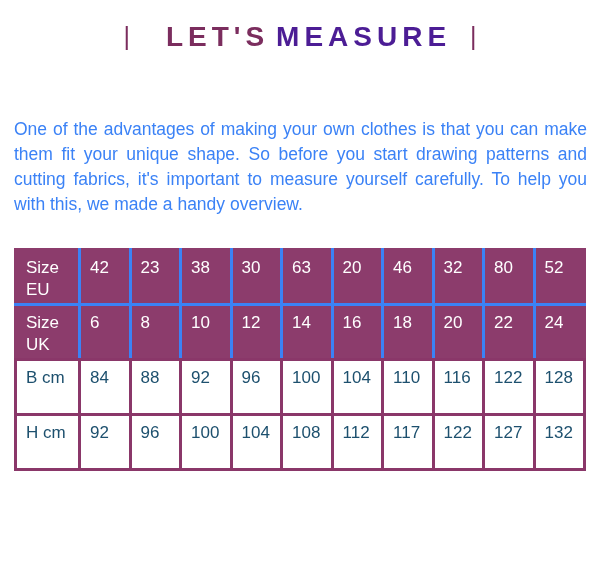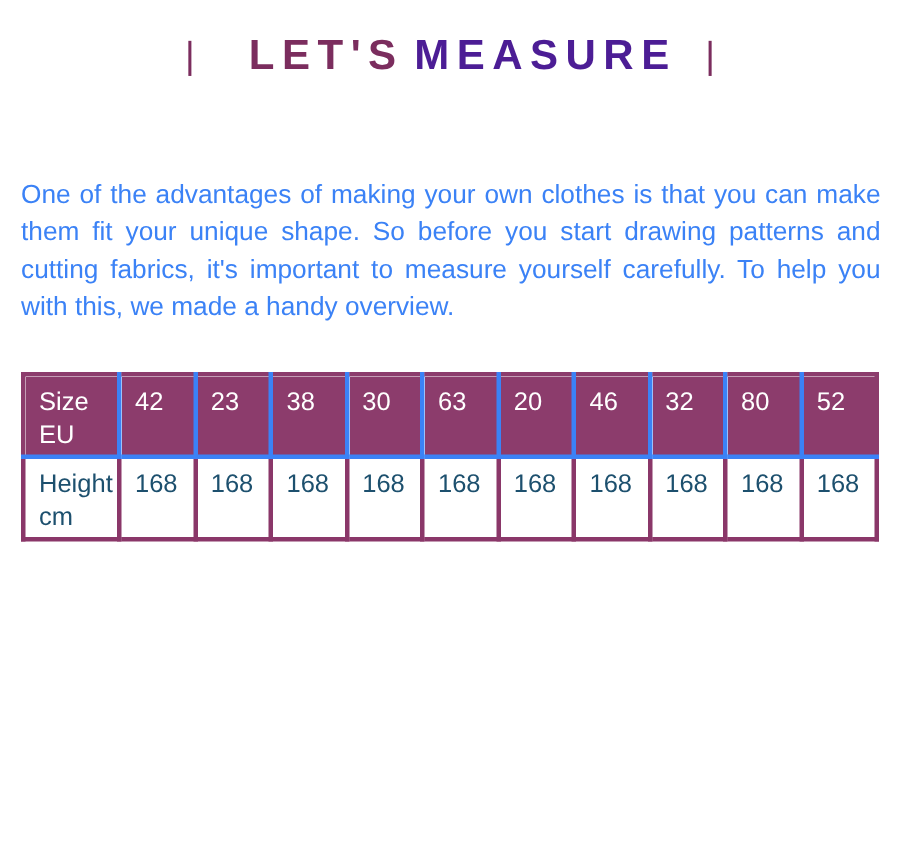--- a/index.html
+++ b/index.html
@@ -109,29 +109,55 @@
           <td>23</td>
           <td>38</td>
           <td>30</td>
           <td>63</td>
           <td>20</td>
           <td>46</td>
           <td>32</td>
           <td>80</td>
           <td>52</td>
         </tr>
+        <tr class="hdr last-hdr">
+          <th>Size UK</th>
+          <td>6</td>
+          <td>8</td>
+          <td>10</td>
+          <td>12</td>
+          <td>14</td>
+          <td>16</td>
+          <td>18</td>
+          <td>20</td>
+          <td>22</td>
+          <td>24</td>
+        </tr>
         <tr class="bodyrow">
-          <th>Height cm</th>
-          <td>168</td>
-          <td>168</td>
-          <td>168</td>
-          <td>168</td>
-          <td>168</td>
-          <td>168</td>
-          <td>168</td>
-          <td>168</td>
-          <td>168</td>
-          <td>168</td>
+          <th>B cm</th>
+          <td>84</td>
+          <td>88</td>
+          <td>92</td>
+          <td>96</td>
+          <td>100</td>
+          <td>104</td>
+          <td>110</td>
+          <td>116</td>
+          <td>122</td>
+          <td>128</td>
+        </tr>
+        <tr class="bodyrow">
+          <th>H cm</th>
+          <td>92</td>
+          <td>96</td>
+          <td>100</td>
+          <td>104</td>
+          <td>108</td>
+          <td>112</td>
+          <td>117</td>
+          <td>122</td>
+          <td>127</td>
+          <td>132</td>
         </tr>
       </tbody>
   </table>
 
 </div>
 
 </body></html>

